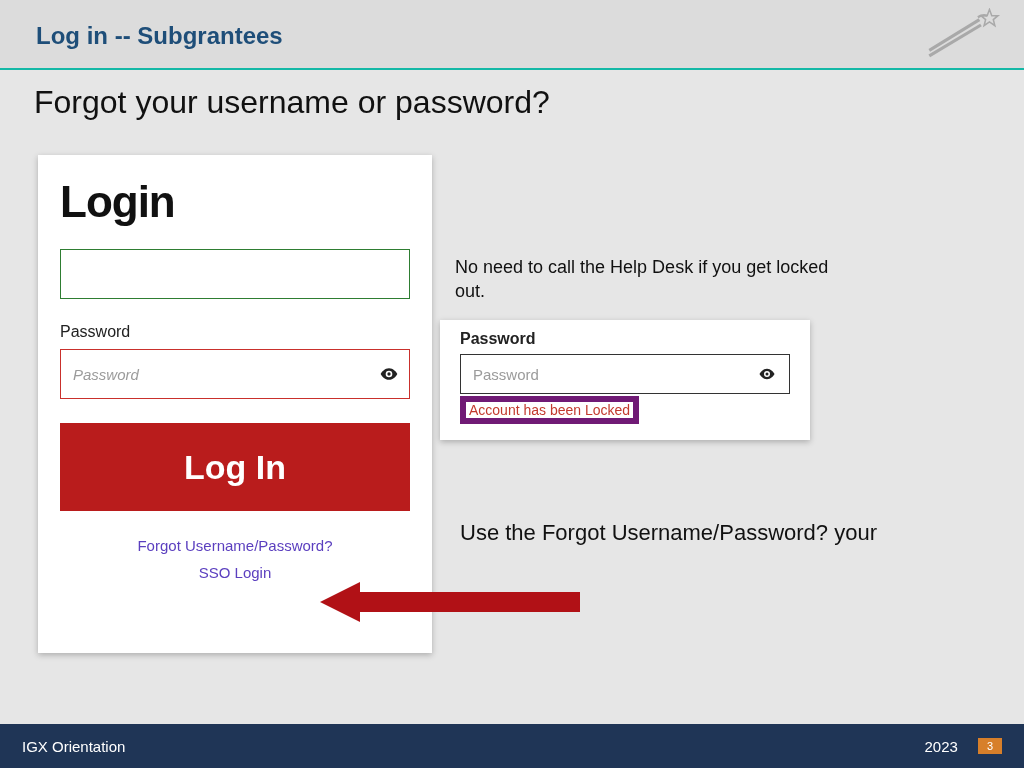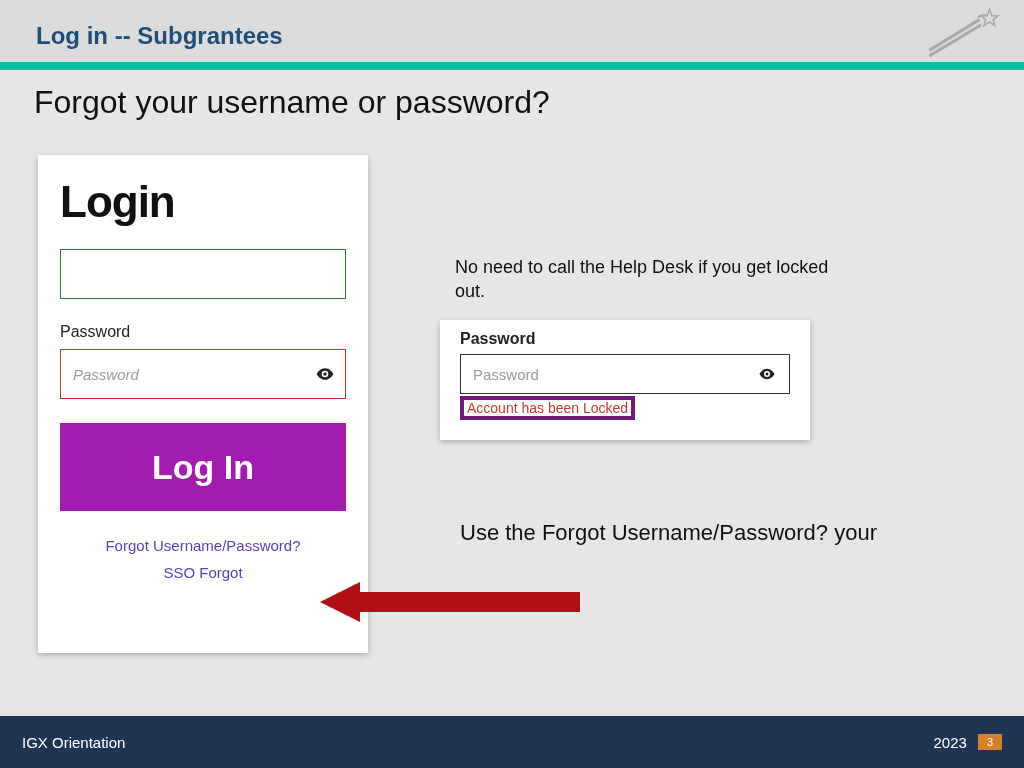--- a/index.html
+++ b/index.html
@@ -1,60 +1,60 @@
 <!DOCTYPE html>
 <html><head>
 <meta charset="utf-8">
 <style>
   * { box-sizing: border-box; margin: 0; padding: 0; }
   html, body { width: 1024px; height: 768px; font-family: Arial, Helvetica, sans-serif; background: #e6e6e6; overflow: hidden; }
 
   .slide { position: relative; width: 1024px; height: 768px; }
 
   
-  .header-bar { position: absolute; top: 0; left: 0; width: 100%; height: 70px; background: #dcdcdc; border-bottom: 8px solid #14b8a6; }
+  .header-bar { position: absolute; top: 0; left: 0; width: 100%; height: 70px; background: #dcdcdc; border-bottom: 2px solid #14b8a6; }
   .header-title { position: absolute; left: 36px; top: 22px; font-size: 24px; font-weight: 700; color: #1e4e79; font-family: "Arial Black", Arial, sans-serif; }
   .header-logo { position: absolute; right: 20px; top: 8px; width: 80px; height: 54px; color: #a9a9a9; }
 
   
   .page-heading { position: absolute; left: 34px; top: 84px; font-size: 32px; font-weight: 400; color: #111; }
 
   
-  .login-panel { position: absolute; left: 38px; top: 155px; width: 330px; height: 498px; background: #fff; box-shadow: 0 2px 6px rgba(0,0,0,.25); padding: 22px 22px 0 22px; }
+  .login-panel { position: absolute; left: 38px; top: 155px; width: 394px; height: 498px; background: #fff; box-shadow: 0 2px 6px rgba(0,0,0,.25); padding: 22px 22px 0 22px; }
   .login-title { font-size: 44px; font-weight: 600; letter-spacing: -1px; color: #111; margin-bottom: 22px; }
   .field-label { font-size: 16px; color: #222; margin-bottom: 8px; }
   .input-wrap { position: relative; margin-bottom: 24px; }
   .input-username { width: 100%; height: 50px; border: 1px solid #2e7d32; background: #fff; padding: 0 10px; font-size: 15px; }
   .input-password { width: 100%; height: 50px; border: 1px solid #c9302c; background: #fff; padding: 0 40px 0 12px; font-size: 15px; color: #333; }
   .input-password::placeholder { color: #9b9b9b; font-style: italic; }
   .eye-btn { position: absolute; right: 10px; top: 50%; transform: translateY(-50%); width: 22px; height: 22px; display: flex; align-items: center; justify-content: center; cursor: pointer; }
-  .login-btn { display: flex; align-items: center; justify-content: center; width: 100%; height: 88px; background: #a21caf; color: #fff; font-size: 34px; font-weight: 600; margin-top: 10px; margin-bottom: 26px; border: none; cursor: pointer; }
+  .login-btn { display: flex; align-items: center; justify-content: center; width: 100%; height: 88px; background: #b91c1c; color: #fff; font-size: 34px; font-weight: 600; margin-top: 10px; margin-bottom: 26px; border: none; cursor: pointer; }
   .link-line { text-align: center; font-size: 15px; color: #5b3fbf; margin-bottom: 10px; }
   .link-line a { color: #5b3fbf; text-decoration: none; cursor: pointer; }
 
   
   .help-text-1 { position: absolute; left: 455px; top: 255px; width: 380px; font-size: 18px; line-height: 1.35; color: #111; }
   .help-text-2 { position: absolute; left: 460px; top: 518px; width: 420px; font-size: 22px; line-height: 1.35; color: #111; }
 
   
   .lock-panel { position: absolute; left: 440px; top: 320px; width: 370px; height: 120px; background: #fff; box-shadow: 0 2px 6px rgba(0,0,0,.25); padding: 10px 20px 0 20px; }
   .lock-label { font-size: 16px; font-weight: 600; color: #222; margin-bottom: 6px; }
   .lock-input-wrap { position: relative; }
   .lock-input { width: 100%; height: 40px; border: 1px solid #333; background: #fff; padding: 0 40px 0 12px; font-size: 15px; }
   .lock-input::placeholder { color: #9b9b9b; }
-  .lock-msg { display: inline-block; margin-top: 2px; font-size: 14px; color: #c23a2e; border: 4px solid #701a75; padding: 0 3px; }
+  .lock-msg { display: inline-block; margin-top: 2px; font-size: 14px; color: #c23a2e; border: 6px solid #701a75; padding: 0 3px; }
 
   
   .arrow { position: absolute; left: 320px; top: 582px; width: 260px; height: 40px; pointer-events: none; }
   .arrow-body { position: absolute; left: 40px; top: 10px; width: 220px; height: 20px; background: #b11116; }
   .arrow-head { position: absolute; left: 0; top: 0; width: 0; height: 0; border-top: 20px solid transparent; border-bottom: 20px solid transparent; border-right: 40px solid #b11116; }
 
   
-  .footer { position: absolute; left: 0; bottom: 0; width: 100%; height: 52px; background: #1f3556; color: #fff; display: flex; align-items: center; justify-content: space-between; padding: 0 22px; font-size: 15px; }
-  .footer-right { display: flex; align-items: center; gap: 11px; }
+  .footer { position: absolute; left: 0; bottom: 0; width: 100%; height: 44px; background: #1f3556; color: #fff; display: flex; align-items: center; justify-content: space-between; padding: 0 22px; font-size: 15px; }
+  .footer-right { display: flex; align-items: center; gap: 20px; }
   .page-badge { background: #d77f2a; color: #fff; font-size: 11px; padding: 2px 9px; }
 
 </style>
 </head>
 <body>
 
 <div class="slide">
 
   <div class="header-bar">
     <div class="header-title">Log in -- Subgrantees</div>
@@ -81,21 +81,21 @@
       <span class="eye-btn">
         <svg viewBox="0 0 24 24" width="20" height="20">
             <path fill="#222" d="M12 5c-5 0-9 4.5-10 7 1 2.5 5 7 10 7s9-4.5 10-7c-1-2.5-5-7-10-7zm0 11a4 4 0 110-8 4 4 0 010 8zm0-6a2 2 0 100 4 2 2 0 000-4z"></path>
           </svg>
       </span>
     </div>
 
     <button class="login-btn">Log In</button>
 
     <div class="link-line"><a>Forgot Username/Password?</a></div>
-    <div class="link-line"><a>SSO Forgot</a></div>
+    <div class="link-line"><a>SSO Login</a></div>
   </div>
 
   <div class="help-text-1">No need to call the Help Desk if you get locked out.</div>
 
   <div class="lock-panel">
     <div class="lock-label">Password</div>
     <div class="lock-input-wrap">
       <input class="lock-input" type="text" placeholder="Password" style="">
       <span class="eye-btn" style="right:12px;">
         <svg viewBox="0 0 24 24" width="18" height="18">

